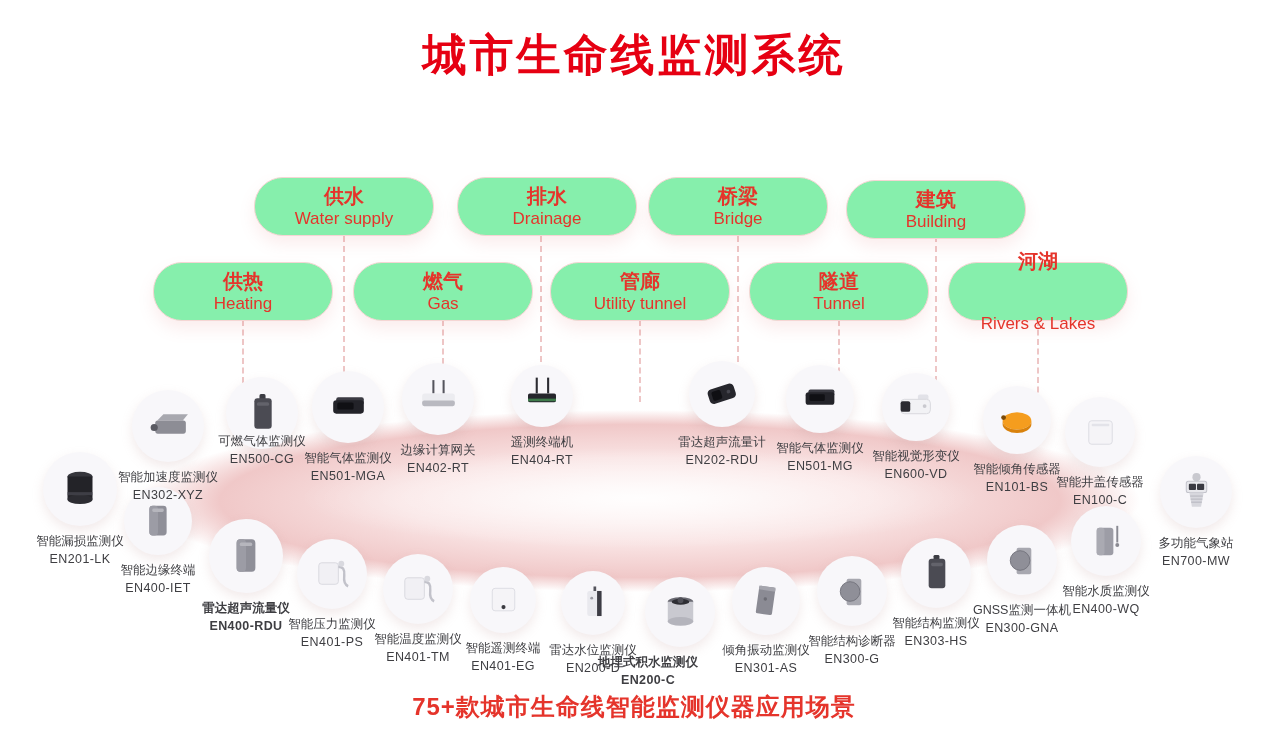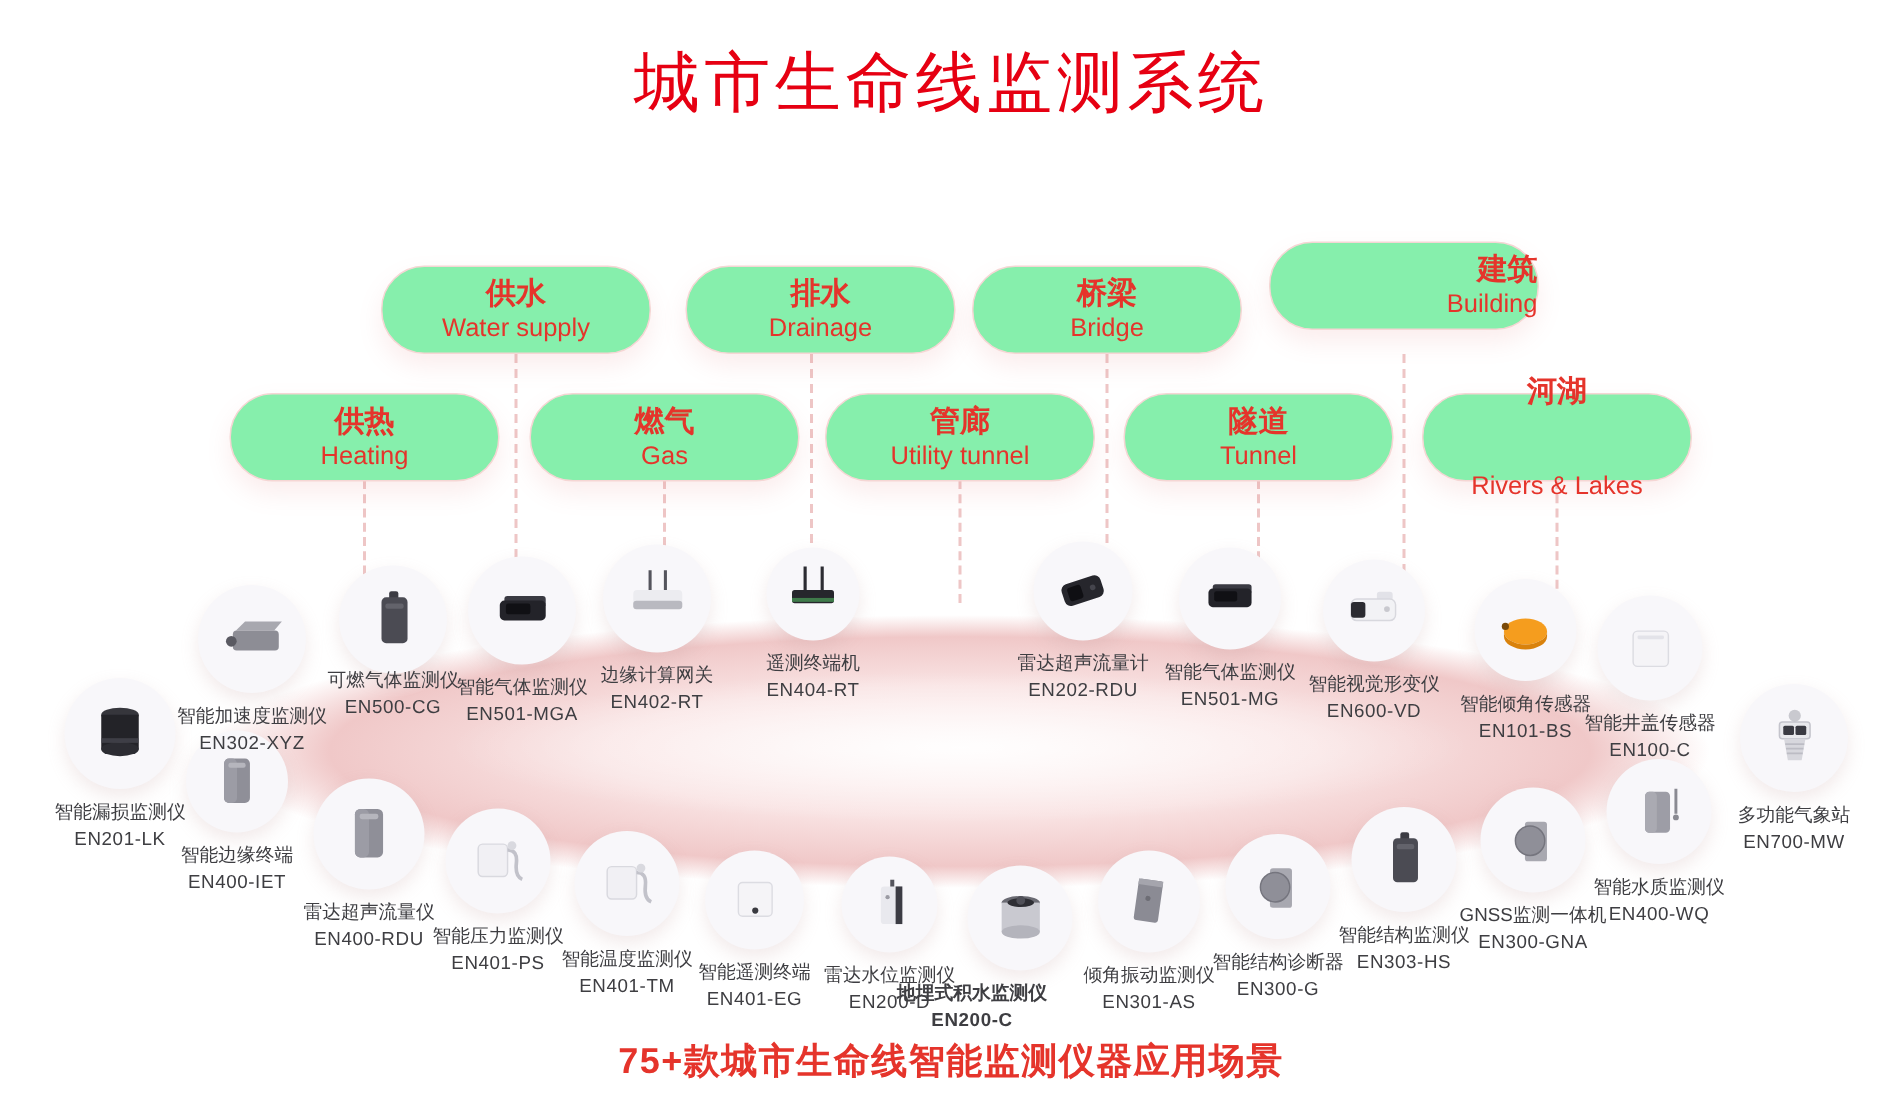--- a/index.html
+++ b/index.html
@@ -2,21 +2,21 @@
 <html style="--title-red: #e60012; --accent-red: #e5342b; --pill-border: #f5d6d4; --dash-pink: #eec6c6;"><head>
 <meta charset="utf-8">
 <style>
   html,body{margin:0;padding:0;background:#ffffff;}
   body{width:1268px;height:736px;position:relative;overflow:hidden;
        font-family:"Liberation Sans","DejaVu Sans",sans-serif;}
   .poster{position:absolute;inset:0;}
 
   
   .main-title{position:absolute;top:26px;left:0;width:100%;text-align:center;
-    font-size:44px;font-weight:normal;letter-spacing:3px;color:var(--title-red,#e60012);}
+    font-size:44px;font-weight:bold;letter-spacing:3px;color:var(--title-red,#e60012);}
   .subtitle{position:absolute;top:99px;left:0;width:100%;text-align:center;
     font-size:21px;font-weight:500;color:#333333;letter-spacing:0.5px;}
   .footer-title{position:absolute;top:691px;left:0;width:100%;text-align:center;
     font-size:24px;font-weight:bold;color:var(--accent-red,#e5342b);letter-spacing:1px;}
 
   
   .pill{position:absolute;width:178px;height:57px;background:#86efac;
     border:1px solid var(--pill-border,#f5d6d4);border-radius:29px;
     box-shadow:0 8px 16px rgba(225,130,130,0.14);
     display:flex;flex-direction:column;align-items:center;justify-content:center;
@@ -70,21 +70,21 @@
         <div class="en">Water supply</div>
       </div>
       <div class="pill" style="left: 457px; top: 177px;">
         <div class="zh">排水</div>
         <div class="en">Drainage</div>
       </div>
       <div class="pill" style="left: 648px; top: 177px;">
         <div class="zh">桥梁</div>
         <div class="en">Bridge</div>
       </div>
-      <div class="pill" style="left: 846px; top: 161px; align-items: flex-end;">
+      <div class="pill" style="left: 846px; top: 180px;">
         <div class="zh">建筑</div>
         <div class="en">Building</div>
       </div>
       <div class="pill" style="left: 153px; top: 262px;">
         <div class="zh">供热</div>
         <div class="en">Heating</div>
       </div>
       <div class="pill" style="left: 353px; top: 262px;">
         <div class="zh">燃气</div>
         <div class="en">Gas</div>
@@ -131,21 +131,21 @@
         </div>
       </div>
       <div>
         <div class="device-circle" style="left: 226px; top: 377px; height: 72px; width: 72px;">
           <svg width="49" height="49" viewBox="0 0 48 48" fill="none">
             <rect x="21" y="5" width="6" height="6" rx="1.5" fill="#3c3c43"></rect>
             <rect x="16" y="9" width="17" height="30" rx="3" fill="#4b4b53"></rect>
             <rect x="18.5" y="13" width="12" height="3.5" rx="1.5" fill="#63636b"></rect>
           </svg>
         </div>
-        <div class="device-label" style="left: 182px; top: 444px;">
+        <div class="device-label" style="left: 182px; top: 432px;">
           <div class="name">可燃气体监测仪</div>
           <div class="model">EN500-CG</div>
         </div>
       </div>
       <div>
         <div class="device-circle" style="left: 312px; top: 371px; height: 72px; width: 72px;">
           <svg width="49" height="49" viewBox="0 0 48 48" fill="none">
             <rect x="12" y="14" width="27" height="7" rx="2" fill="#3a3a42"></rect>
             <rect x="9" y="17" width="30" height="13" rx="3" fill="#232329"></rect>
             <rect x="13" y="19" width="16" height="7" rx="1.5" fill="#101014"></rect>
@@ -285,21 +285,21 @@
         </div>
       </div>
       <div>
         <div class="device-circle" style="left: 209px; top: 519px; height: 74px; width: 74px;">
           <svg width="50" height="50" viewBox="0 0 48 48" fill="none">
             <rect x="15" y="8" width="18" height="31" rx="3.5" fill="#8f8f98"></rect>
             <rect x="15" y="8" width="9" height="31" rx="3.5" fill="#9c9ca5"></rect>
             <rect x="18" y="11" width="12" height="3.5" rx="1.5" fill="#b6b6bd"></rect>
           </svg>
         </div>
-        <div class="device-label" style="left: 166px; top: 599px;">
+        <div class="device-label" style="left: 166px; top: 599px; font-weight: bold;">
           <div class="name">雷达超声流量仪</div>
           <div class="model">EN400-RDU</div>
         </div>
       </div>
       <div>
         <div class="device-circle" style="left: 297px; top: 539px; height: 70px; width: 70px;">
           <svg width="47" height="47" viewBox="0 0 48 48" fill="none">
             <rect x="10" y="12" width="20" height="22" rx="3" fill="#f1f0f4" stroke="#d9d9df"></rect>
             <path d="M30 16 q7 0 6 9 q-1 9 4 11" fill="none" stroke="#c2c2ca" stroke-width="2.5"></path>
             <circle cx="33" cy="13" r="3" fill="#d9d9df"></circle>

